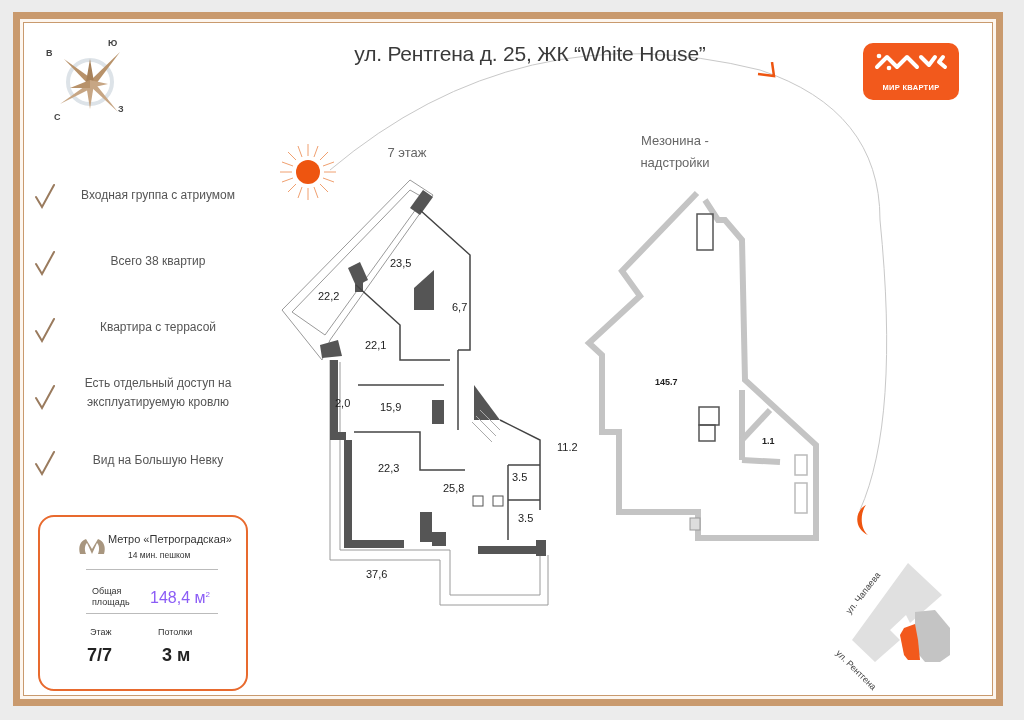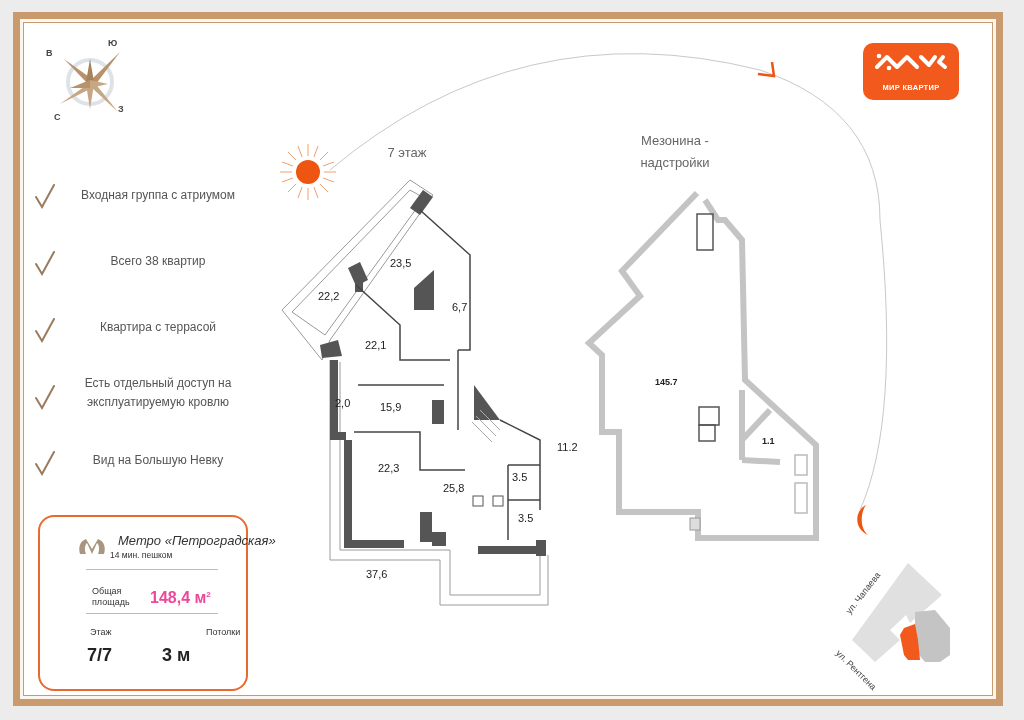--- a/index.html
+++ b/index.html
@@ -12,28 +12,28 @@
   .compass { position:absolute; left:40px; top:34px; width:110px; height:90px; }
   .compass-letter { position:absolute; font-size:9px; color:#444; font-weight:bold; }
   .logo { position:absolute; left:863px; top:43px; width:96px; height:57px; background:#f2591c; border-radius:10px; }
   .logo-label { position:absolute; left:0; right:0; bottom:8px; text-align:center; color:#fff; font-size:7.5px; font-weight:bold; letter-spacing:0.3px; }
   .features { position:absolute; left:30px; top:180px; width:230px; }
   .feature { position:absolute; left:0; width:230px; }
   .feature .check { position:absolute; left:4px; }
   .feature .text { position:absolute; left:26px; width:204px; text-align:center; font-size:12px; line-height:19px; color:#555; }
   .info-card { position:absolute; left:38px; top:515px; width:210px; height:176px; border:2.5px solid #e86a2e; border-radius:16px; background:#fff; box-sizing:border-box; }
   .metro-icon { position:absolute; left:38px; top:20px; width:28px; height:22px; }
-  .metro-name { position:absolute; left:78px; top:16px; font-size:13px; color:#333; white-space:nowrap;font-style:italic; }
-  .metro-walk { position:absolute; left:70px; top:33px; font-size:8.5px; color:#333; white-space:nowrap; }
+  .metro-name { position:absolute; left:68px; top:16px; font-size:11px; color:#333; white-space:nowrap; }
+  .metro-walk { position:absolute; left:88px; top:33px; font-size:8.5px; color:#333; white-space:nowrap; }
   .divider { position:absolute; left:46px; width:132px; height:1px; background:#bbb; }
   .area-label { position:absolute; left:52px; top:69px; font-size:9px; line-height:11px; color:#333; width:60px; }
-  .area-value { position:absolute; left:110px; top:72px; font-size:16px; font-weight:bold; color:#ec4899; white-space:nowrap; }
+  .area-value { position:absolute; left:110px; top:72px; font-size:16px; font-weight:normal; color:#8b5cf6; white-space:nowrap; }
   .area-value sup { font-size:8px; }
   .floor-label { position:absolute; left:50px; top:110px; font-size:9px; color:#333; }
-  .ceil-label { position:absolute; left:118px; top:110px; font-size:9px; color:#333;margin-left:48px; }
+  .ceil-label { position:absolute; left:118px; top:110px; font-size:9px; color:#333; }
   .floor-value { position:absolute; left:47px; top:128px; font-size:18px; font-weight:bold; color:#222; }
   .ceil-value { position:absolute; left:122px; top:128px; font-size:18px; font-weight:bold; color:#222; }
   .sublabel { position:absolute; font-size:13px; color:#666; text-align:center; line-height:22px; }
   .plan { position:absolute; left:0; top:0; }
   .room { position:absolute; font-size:11px; color:#222; }
   .street { position:absolute; font-size:9px; color:#444; white-space:nowrap; }
 </style>
 </head>
 <body>
 
@@ -57,20 +57,21 @@
     <polygon points="50,75 46,50 54,50" fill="#c7a684"></polygon>
     <polygon points="30,54 50,46 50,54" fill="#b8926a"></polygon>
   </svg>
   <span class="compass-letter" style="left:6px;top:14px;">В</span>
   <span class="compass-letter" style="left:68px;top:4px;">Ю</span>
   <span class="compass-letter" style="left:78px;top:70px;">З</span>
   <span class="compass-letter" style="left:14px;top:78px;">С</span>
 </div>
 
 <div class="title">
+  <div>ул. Рентгена д. 25,  ЖК “White House”</div>
 </div>
 
 <div class="logo">
   <svg width="96" height="36">
     <g fill="none" stroke="#fff" stroke-width="4" stroke-linecap="round" stroke-linejoin="round">
       <polyline points="14,24 24,14 34,24 44,14 54,24"></polyline>
       <polyline points="58,14 66,22 72,14"></polyline>
       <polyline points="80,14 76,19 82,24"></polyline>
     </g>
     <circle cx="16" cy="13" r="2.3" fill="#fff"></circle>

